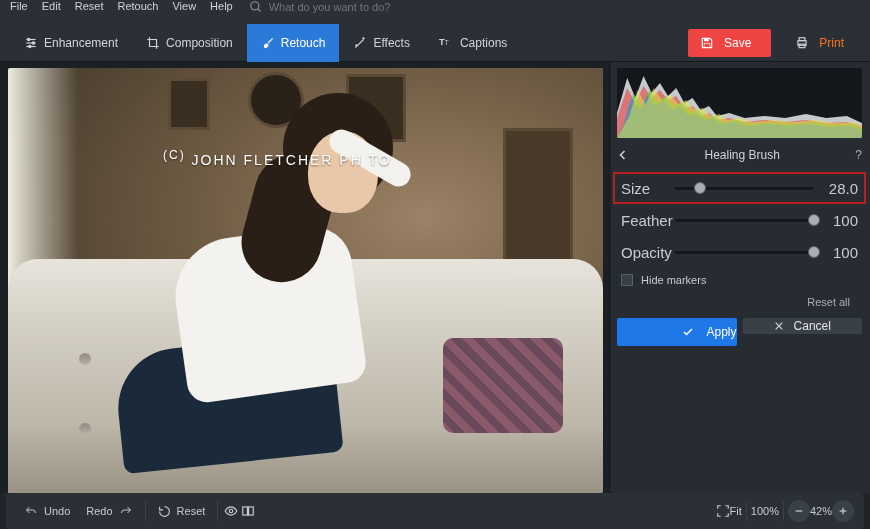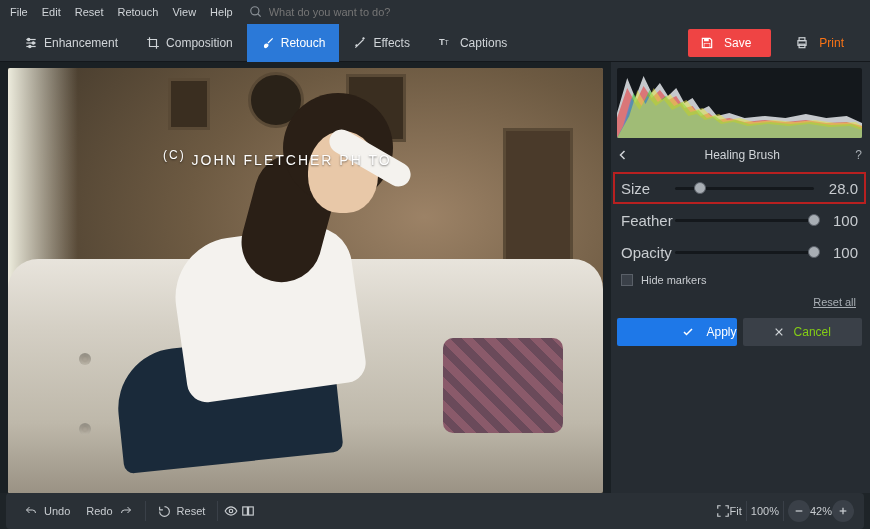--- a/index.html
+++ b/index.html
@@ -1,19 +1,19 @@
 <!DOCTYPE html>
 <html><head>
 <meta charset="utf-8">
 <style>
   * { box-sizing: border-box; margin: 0; padding: 0; font-family: "Segoe UI", Arial, sans-serif; }
   body { background: #1e2428; width: 870px; height: 529px; overflow: hidden; color: #c8ccd0; font-size: 12px; }
   
   
-  .menubar { height: 24px; background: #2a3036; display: flex; align-items: center; gap: 14px; padding: 0 10px; font-size: 11px; color: #d0d4d8; }
+  .menubar { height: 24px; background: #2a3036; display: flex; align-items: flex-start; gap: 14px; padding: 0 10px; font-size: 11px; color: #d0d4d8; }
   .menubar span { cursor: default; }
   .search-wrap { display: flex; align-items: center; gap: 6px; margin-left: 2px; }
   .search-input { background: transparent; border: none; color: #8a9096; font-size: 11px; width: 180px; outline: none; }
   
   
   .toolbar { height: 38px; background: #2a3036; border-bottom: 1px solid #14181c; display: flex; align-items: center; padding: 0 10px; }
   .tool-tab { display: flex; align-items: center; gap: 6px; padding: 0 14px; height: 38px; font-size: 12px; color: #d0d4d8; }
   .tool-tab.active { background: #2b79d8; color: #fff; }
   .toolbar .spacer { flex: 1; }
   .save-btn { display: flex; align-items: center; gap: 10px; background: #ef4444; color: #fff; height: 28px; padding: 0 20px 0 12px; font-size: 12px; border-radius: 2px; }
@@ -57,25 +57,25 @@
   .slider-row { display:flex; align-items:center; height:24px; margin-top:8px; gap:10px; font-size:15px; padding: 2px 4px; }
   .slider-row.highlight { outline: 2px solid #b82020; outline-offset: 2px; }
   .slider-label { width:44px; color:#c8ccd0; }
   .slider-track { flex:1; height:3px; background:#14181c; border-radius:2px; position:relative; }
   .slider-thumb { position:absolute; top:50%; width:12px; height:12px; border-radius:50%; background:#a8aeb4; transform:translate(-50%,-50%); border:1px solid #5a6068;}
   .slider-val { width:34px; text-align:right; color:#c8ccd0;}
   
   .checkbox-row { display:flex; align-items:center; gap:8px; margin-top:10px; font-size:11px; padding-left:4px;}
   .checkbox { width:12px; height:12px; background:#3a4048; border:1px solid #5a6068;}
   
-  .reset-link { text-align:right; font-size:11px; color:#a8aeb4; text-decoration:underline; margin: 10px 6px 0 0;}
+  .reset-link { text-align:right; font-size:11px; color:#a8aeb4; margin: 10px 12px 0 0;}
   
   .action-row { display:flex; gap:6px; margin-top:10px;}
   .apply-btn { flex:1; height:28px; background:#1e78e8; color:#fff; display:flex; align-items:center; justify-content:flex-end; gap:12px; font-size:12px; border-radius:2px;}
-  .cancel-btn { flex:1; height:28px; background:#3a4048; color:#84cc16; display:flex; align-items:center; justify-content:center; gap:10px; font-size:12px; border-radius:2px;}
+  .cancel-btn { flex:1; height:16px; background:#3a4048; color:#e5e5e5; display:flex; align-items:center; justify-content:center; gap:10px; font-size:12px; border-radius:2px;}
   
   svg { display:block; }
 </style>
 </head>
 <body>
 
 <div class="menubar">
   <span>File</span>
   <span>Edit</span>
   <span>Reset</span>

